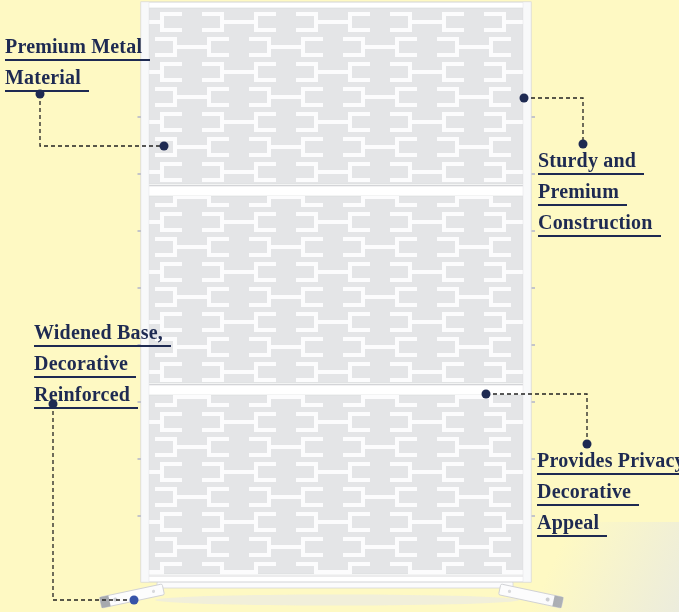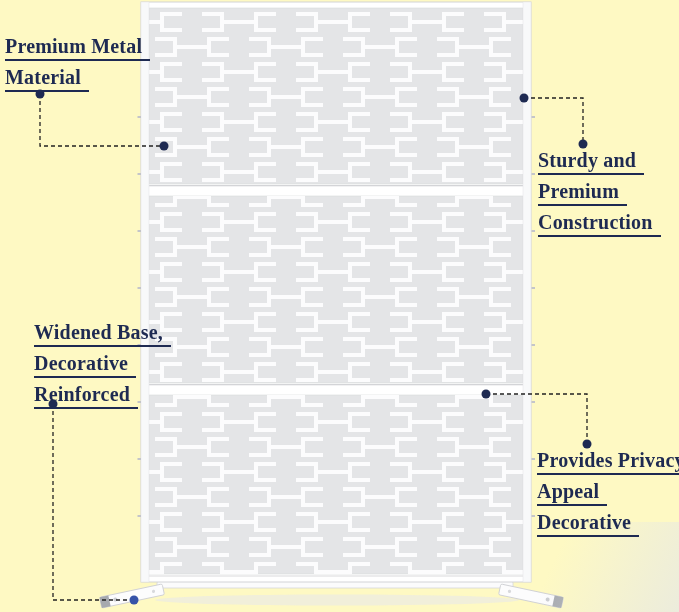--- a/index.html
+++ b/index.html
@@ -126,22 +126,22 @@
   </div>
 
   <div class="callout callout-widened">
     <span class="line">Widened Base,</span>
     <span class="line">Decorative</span>
     <span class="line">Reinforced</span>
   </div>
 
   <div class="callout callout-privacy">
     <span class="line">Provides Privacy</span>
+    <span class="line">Decorative</span>
     <span class="line">Appeal</span>
-    <span class="line">Decorative</span>
   </div>
 
   <svg class="connector-svg" width="679" height="612" viewBox="0 0 679 612">
     <g fill="none" stroke="#222222" stroke-width="1.3" stroke-dasharray="4 3">
       <polyline points="40,94 40,146 164,146"></polyline>
       <polyline points="524,98 583,98 583,144"></polyline>
       <polyline points="53,404 53,600 134,600"></polyline>
       <polyline points="486,394 587,394 587,444"></polyline>
     </g>
     <g fill="#1e2a52">

